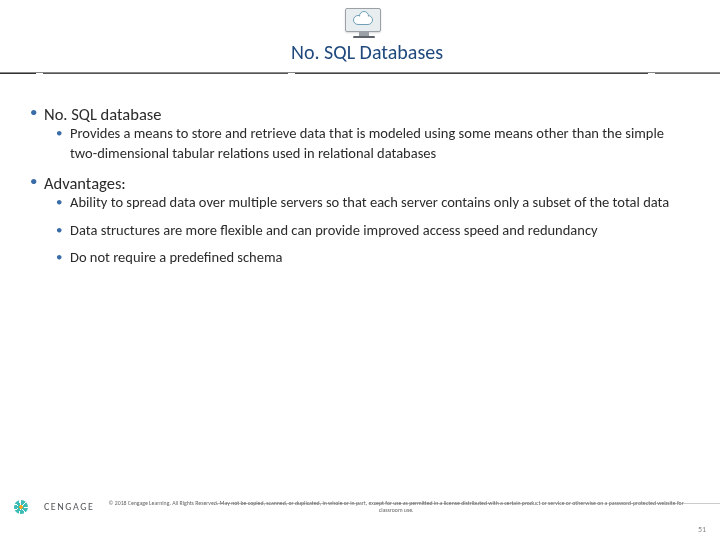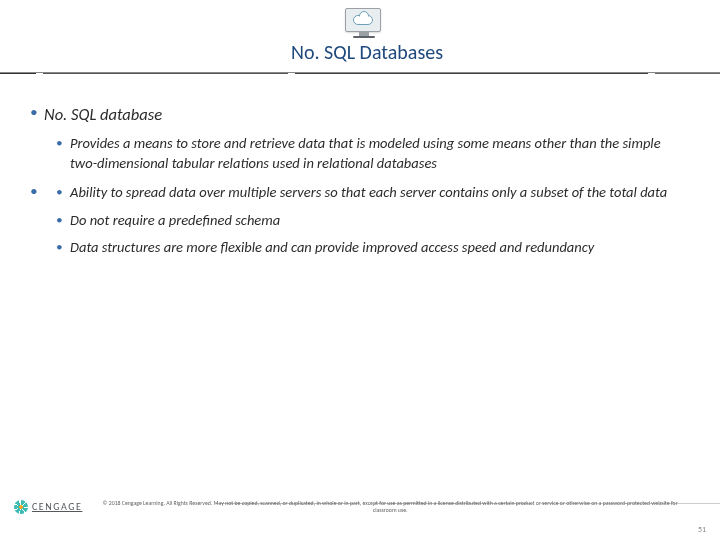--- a/index.html
+++ b/index.html
@@ -85,32 +85,31 @@
   .content {
     padding: 30px 30px 0 30px;
   }
   ul { list-style: none; }
   .lvl1 > li {
     margin-bottom: 10px;
     padding-left: 14px;
     position: relative;
     font-size: 16.5px;
     color: #2b2b2b;
-    font-style: italic;
   }
   .lvl1 > li::before {
     content: "•";
     position: absolute;
     left: 0;
     top: -1px;
     color: #3a6ca8;
     font-size: 15px;
   }
   .lvl2 {
-    margin-top: 10px;
+    margin-top: 0;
   }
   .lvl2 > li {
     margin-bottom: 8px;
     padding-left: 14px;
     margin-left: 12px;
     position: relative;
     font-size: 14.5px;
     line-height: 1.35;
     color: #2b2b2b;
   }
@@ -140,26 +139,25 @@
     height: 1px;
     background: linear-gradient(90deg,
       transparent 0%, transparent 30%,
       #bbb 30%, #bbb 50%, transparent 50%, transparent 52%,
       #bbb 52%, #bbb 74%, transparent 74%, transparent 75%,
       #ccc 75%, #ccc 100%);
   }
   .brand {
     display: flex;
     align-items: center;
-    gap: 4px;
+    gap: 16px;
     font-size: 10px;
     letter-spacing: 1.5px;
     color: #54585a;
     font-weight: 500;
-    text-decoration: underline;
   }
   .brand-burst {
     width: 14px;
     height: 14px;
     background: radial-gradient(circle, #f6a623 20%, transparent 21%),
                 conic-gradient(#3cbcb4 0deg 40deg, transparent 40deg 50deg,
                                #3cbcb4 50deg 90deg, transparent 90deg 100deg,
                                #3cbcb4 100deg 140deg, transparent 140deg 150deg,
                                #3cbcb4 150deg 190deg, transparent 190deg 200deg,
                                #3cbcb4 200deg 240deg, transparent 240deg 250deg,
@@ -197,24 +195,25 @@
 
 <div class="content">
   <ul class="lvl1">
     <li>
       <span>No. SQL database</span>
       <ul class="lvl2">
         <li>Provides a means to store and retrieve data that is modeled using some means other than the simple two-dimensional tabular relations used in relational databases</li>
       </ul>
     </li>
     <li>
+      <span>Advantages:</span>
       <ul class="lvl2">
         <li>Ability to spread data over multiple servers so that each server contains only a subset of the total data</li>
+        <li>Data structures are more flexible and can provide improved access speed and redundancy</li>
         <li>Do not require a predefined schema</li>
-        <li>Data structures are more flexible and can provide improved access speed and redundancy</li>
       </ul>
     </li>
   </ul>
 </div>
 
 <div class="footer-underline"></div>
 <div class="footer">
   <div class="brand">
     <div class="brand-burst"></div>
     <span>CENGAGE</span>

